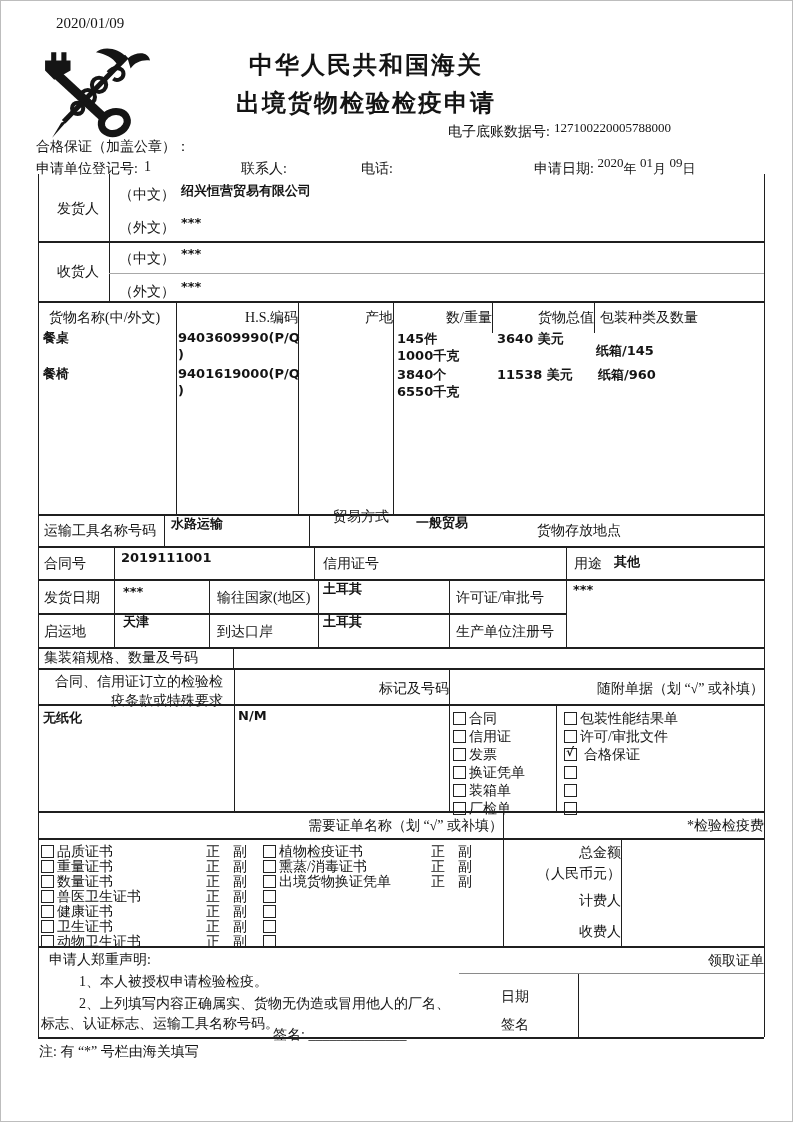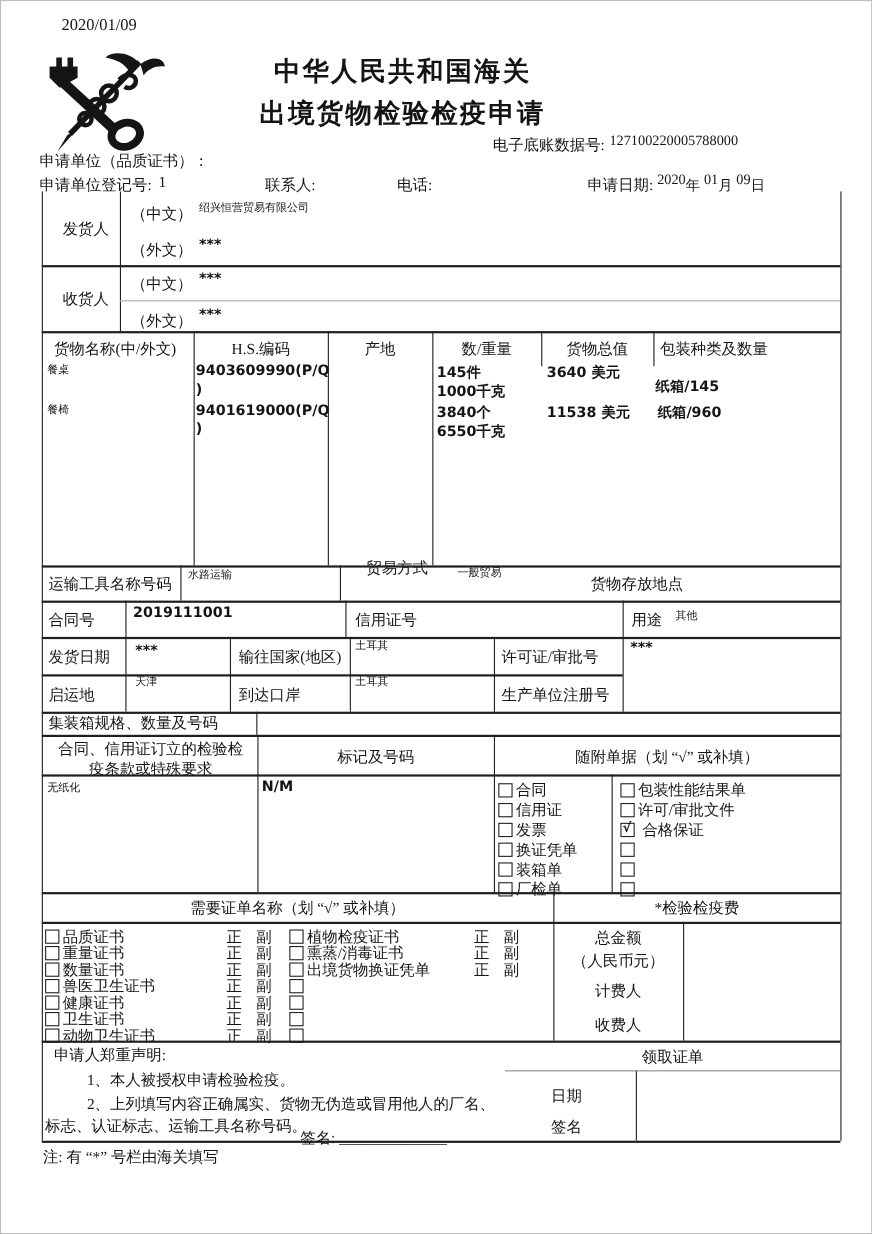--- a/index.html
+++ b/index.html
@@ -3,24 +3,24 @@
 <meta charset="utf-8">
 <style>
   html,body{margin:0;padding:0;background:#fff;}
   .page{position:relative;width:791px;height:1120px;border:1px solid #bdbdbd;background:#fff;
         font-family:"Liberation Serif","DejaVu Serif",serif;color:#141414;overflow:hidden;}
   .abs{position:absolute;white-space:nowrap;}
   .lbl{font-size:14px;}
   .sm{font-size:13px;}
   .big{font-size:15px;}
   .val{font-family:"DejaVu Sans","Liberation Sans",sans-serif;font-weight:700;font-size:13px;}
-  .valc{font-family:"DejaVu Sans","Liberation Sans",sans-serif;font-weight:400;font-size:10px;}
+  .valc{font-family:"DejaVu Sans","Liberation Sans",sans-serif;font-weight:700;font-size:13px;}
   .title{font-family:"DejaVu Sans","Liberation Sans",sans-serif;font-weight:700;font-size:24px;
          letter-spacing:2px;text-align:center;}
-  .ctr{text-align:center;white-space:normal;}
+  .ctr{text-align:right;white-space:normal;}
   .hl{position:absolute;background:#1f1f1f;height:1.5px;}
   .vl{position:absolute;background:#1f1f1f;width:1.3px;}
   .cb{position:absolute;width:11px;height:11px;border:1.4px solid #222;background:#fff;}
   .ck{position:absolute;font-size:12px;font-weight:700;font-family:"DejaVu Sans","Liberation Sans",sans-serif;}
   .raise{position:relative;top:-6px;font-size:13px;}
   .unit{font-size:13px;}
 </style>
 </head>
 <body>
 
@@ -43,21 +43,21 @@
       <path d="M66 26 c6 -7 15 -5 15 1 c0 5 -6 8 -10 5" fill="none" stroke="#151515" stroke-width="4"></path>
     </g>
   </svg>
 
   <div class="abs title" style="left:190px;top:48px;width:350px;">中华人民共和国海关</div>
   <div class="abs title" style="left:190px;top:86px;width:350px;">出境货物检验检疫申请</div>
 
   <span class="abs lbl" style="left:447px;top:122px;">电子底账数据号:</span>
   <span class="abs sm" style="left:553px;top:119px;">127100220005788000</span>
 
-  <span class="abs lbl" style="left:35px;top:137px;">申请单位（品质证书）：</span>
+  <span class="abs lbl" style="left:35px;top:137px;">合格保证（加盖公章）：</span>
 
   <span class="abs lbl" style="left:35px;top:159px;">申请单位登记号:</span>
   <span class="abs lbl" style="left:143px;top:158px;">1</span>
   <span class="abs lbl" style="left:240px;top:159px;">联系人:</span>
   <span class="abs lbl" style="left:360px;top:159px;">电话:</span>
 
   <span class="abs lbl" style="left:533px;top:159px;"><span>申请日期:</span>
     <span class="raise">2020</span><span class="unit">年</span>
     <span class="raise">01</span><span class="unit">月</span>
     <span class="raise">09</span><span class="unit">日</span>

